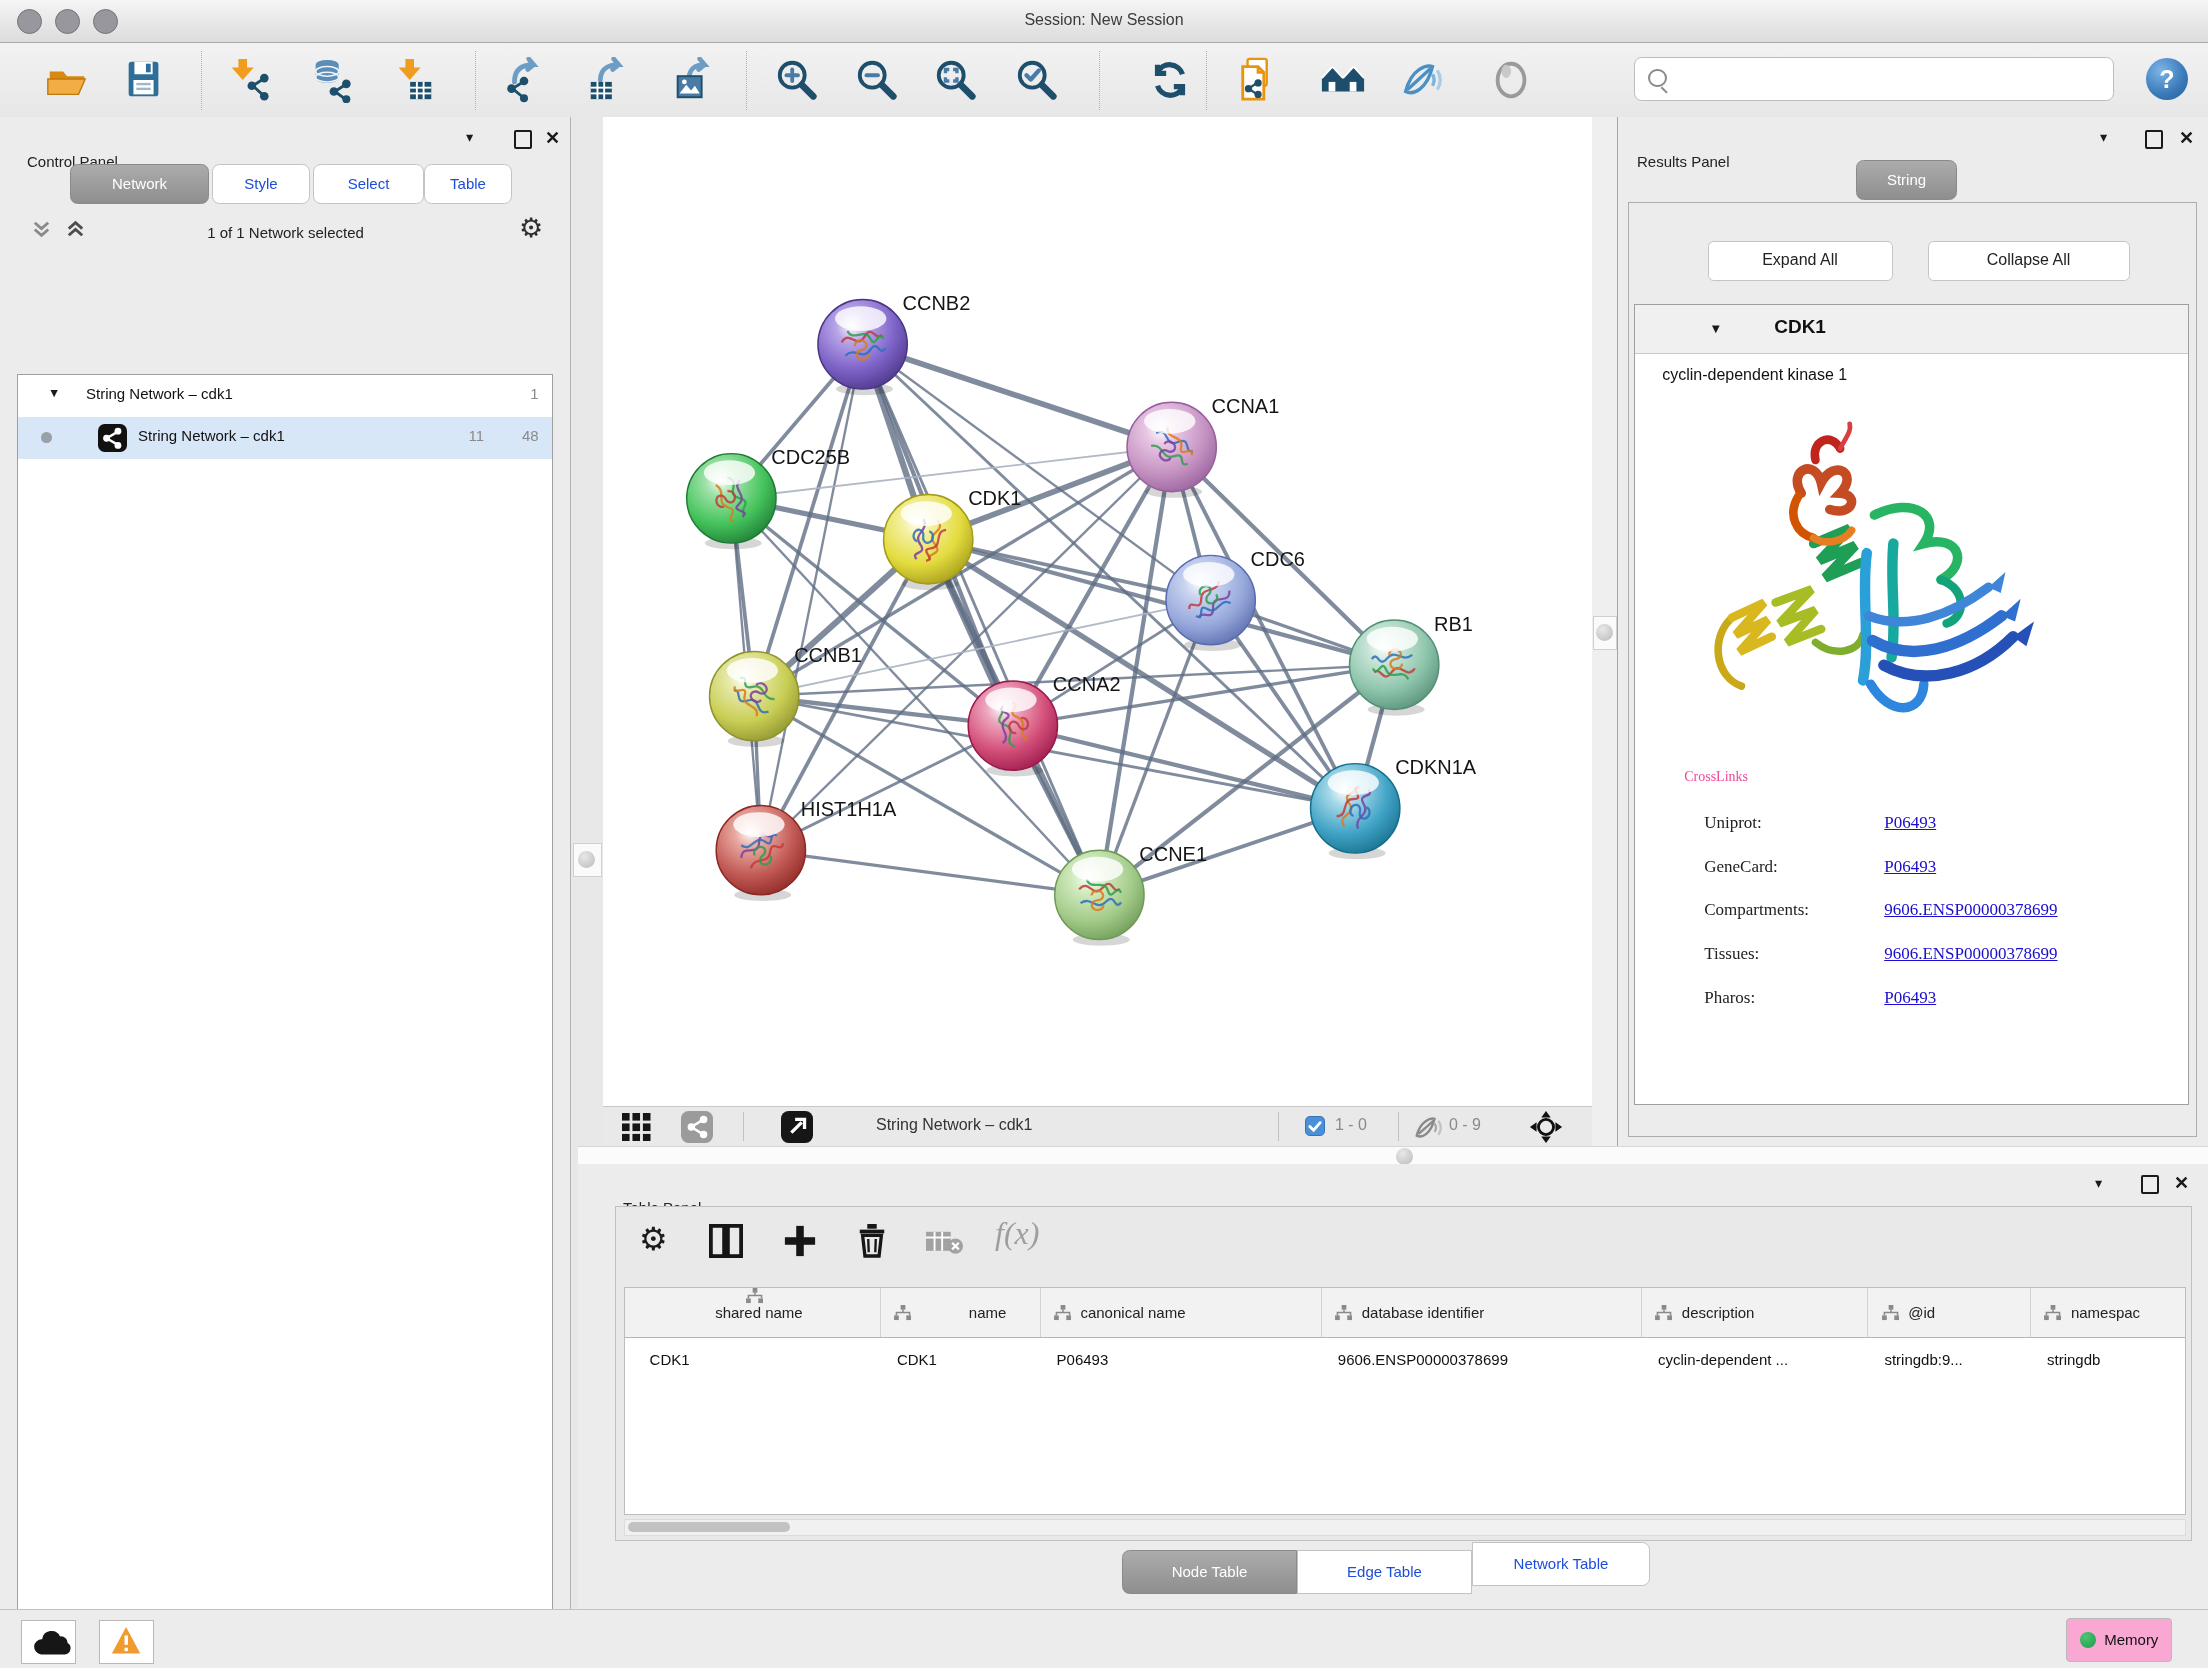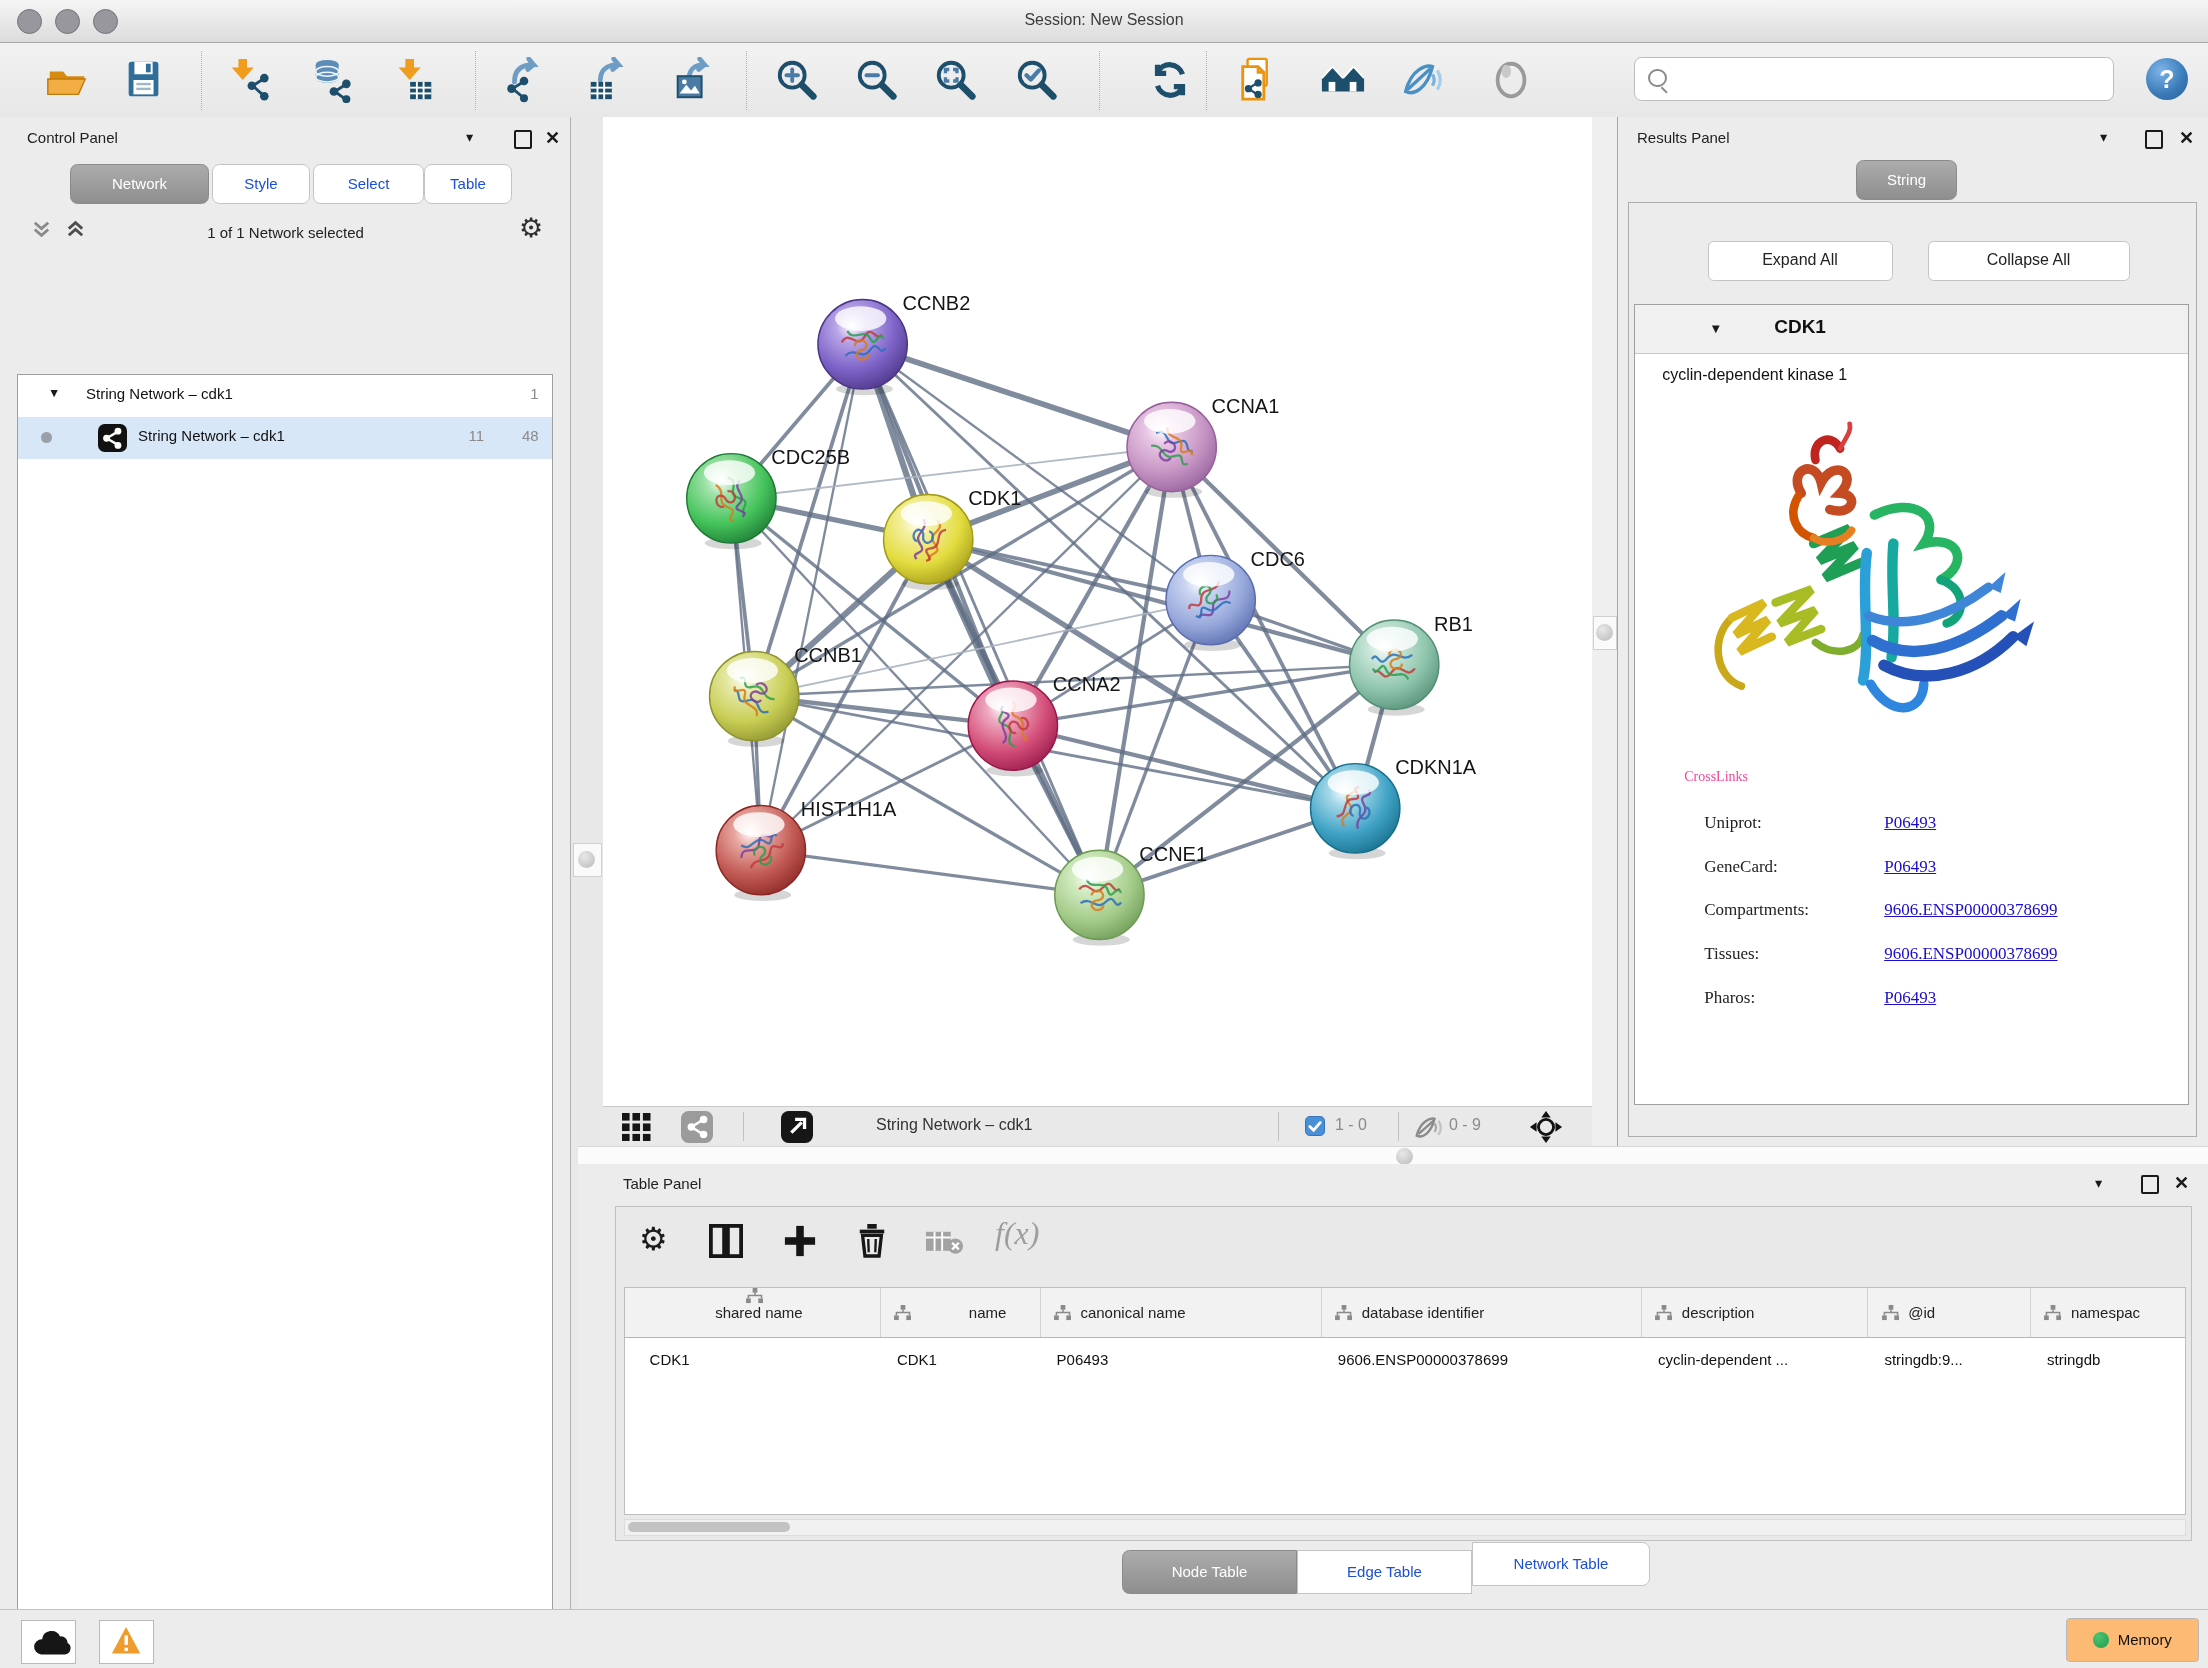--- a/index.html
+++ b/index.html
@@ -17,21 +17,21 @@
   .tbsep{top:7.6px;width:0;height:59px;border-left:1.9px dotted #b0b0b0;}
   .searchbox{left:1634px;top:14.3px;width:480px;height:44px;background:#fff;border:1px solid #bcbcbc;
     border-radius:7.6px;box-sizing:border-box;}
   .searchglyph{left:13.3px;top:10.5px;width:14.3px;height:14.3px;border:2.4px solid #8a8a8a;border-radius:50%;}
   .searchglyph:after{content:"";position:absolute;left:12.4px;top:15px;width:2.4px;height:7.6px;background:#8a8a8a;
     transform:rotate(-45deg);}
   .helpbtn{left:2146px;top:15px;width:42px;height:42px;border-radius:50%;
     background:radial-gradient(circle at 35% 30%,#7db4e8,#3879b8 60%,#2a5f96);color:#fff;font-weight:bold;
     font-size:25px;text-align:center;line-height:42px;}
   
-  .panelhead{font-size:15px;color:#222;}
+  .panelhead{font-size:15px;color:#222;margin-top:24px;}
   .phtriangle{font-size:14.3px;color:#1a1a1a;}
   .phsquare{width:14.3px;height:14.3px;border:2.4px solid #1a1a1a;border-radius:1.9px;}
   .phclose{font-size:18px;font-weight:bold;color:#1a1a1a;}
   .tab{box-sizing:border-box;height:40px;background:#fff;border:1px solid #c3c3c3;text-align:center;
     line-height:38px;font-size:15px;color:#1d4ed8;}
   .tab.sel{background:linear-gradient(#acacac,#8e8e8e);color:#fff;border-color:#8a8a8a;}
   
   .cpanel{left:0;top:117px;width:571px;height:1492px;background:#ececec;border-right:1px solid #b2b2b2;box-sizing:border-box;}
   .treebox{left:17px;top:257px;width:536px;height:1316px;background:#fff;border:1.4px solid #9f9f9f;box-sizing:border-box;}
   .treerow{left:0;width:534px;height:42px;}
@@ -62,21 +62,21 @@
   .thead{display:flex;height:50px;background:#f2f2f2;border-bottom:1.9px solid #b5b5b5;box-sizing:border-box;}
   .th{box-sizing:border-box;border-left:1px solid #d2d2d2;display:flex;align-items:center;font-size:15px;color:#222;overflow:hidden;white-space:nowrap;}
   .th:first-child{border-left:none;}
   .trow{display:flex;height:42px;}
   .td{box-sizing:border-box;font-size:15px;color:#111;display:flex;align-items:center;overflow:hidden;white-space:nowrap;}
   .hscroll{left:7.6px;top:312px;width:1562px;height:17px;background:#f1f1f1;border:1px solid #dcdcdc;box-sizing:border-box;}
   .hthumb{left:3.8px;top:1.9px;width:162px;height:10.5px;border-radius:5.7px;background:#c2c2c2;}
   
   .bottombar{left:0;top:1609px;width:2208px;height:59px;background:#ececec;border-top:1px solid #c2c2c2;}
   .bbbtn{top:9.5px;width:55px;height:44px;background:#fff;border:1.9px solid #b9b9b9;box-sizing:border-box;}
-  .membtn{left:2066px;top:7.6px;width:133px;height:44px;background:#fdba74;border:1.9px solid #b9b9b9;border-radius:3.8px;
+  .membtn{left:2066px;top:7.6px;width:106px;height:44px;background:#f9a8d4;border:1.9px solid #b9b9b9;border-radius:3.8px;
     box-sizing:border-box;display:flex;align-items:center;justify-content:center;gap:8.6px;font-size:15px;color:#111;}
   .memdot{width:16px;height:16px;border-radius:50%;background:radial-gradient(circle at 35% 30%,#4cc573,#1e9a4c);}
   text.nlabel{font-size:21px;fill:#151515;}
 </style>
 </head>
 <body>
 
 <div class="abs titlebar">
   <div class="abs traffic" style="left:17px"></div>
   <div class="abs traffic" style="left:55px"></div>

